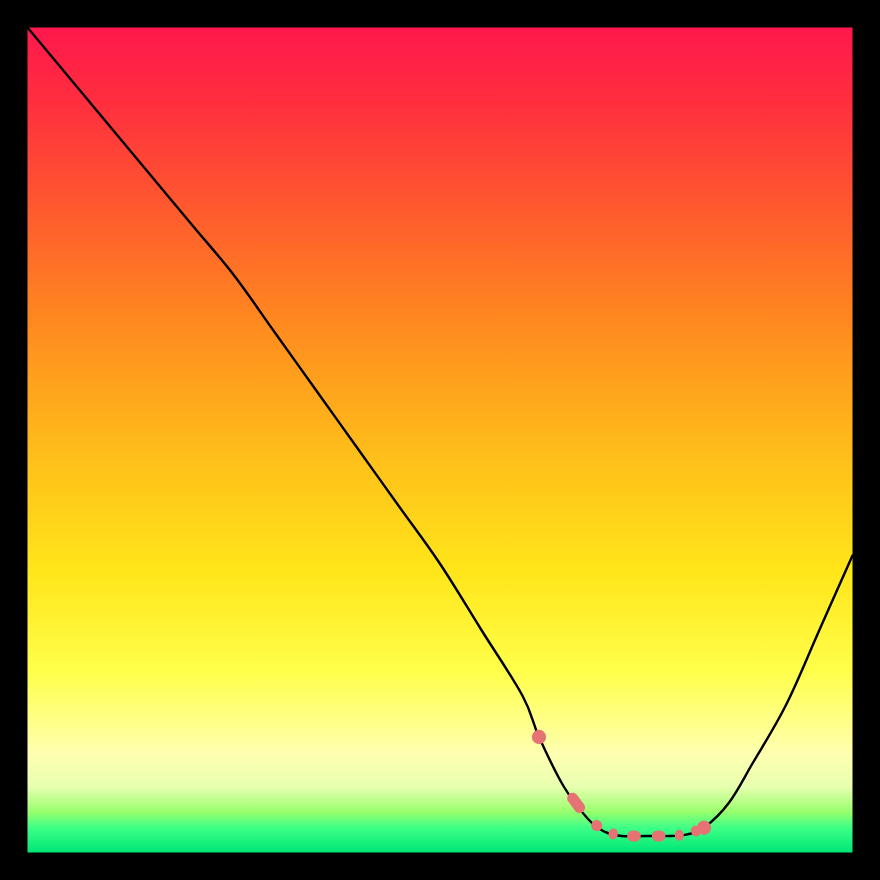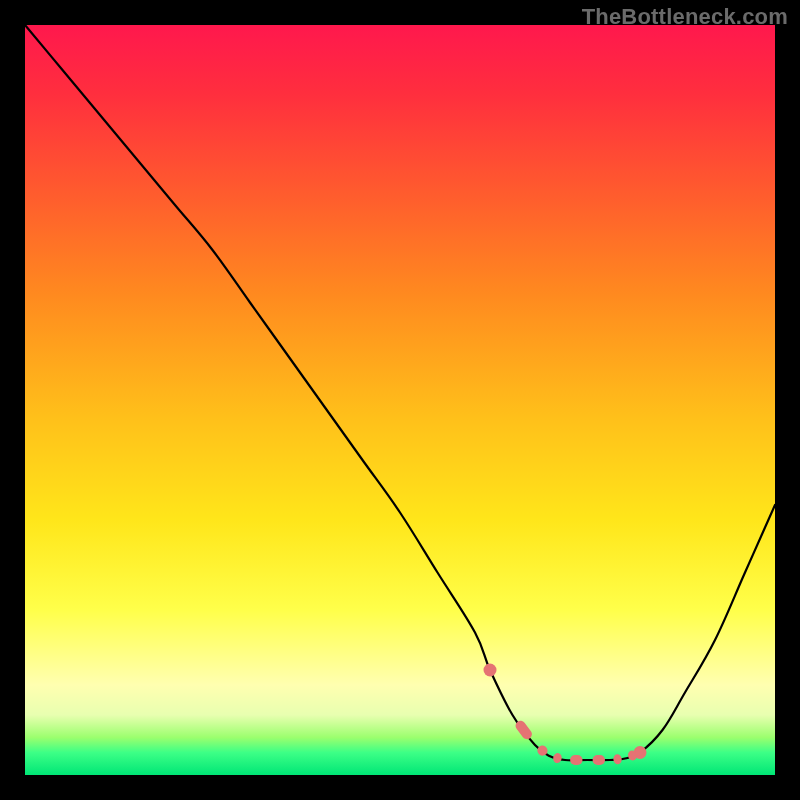--- a/index.html
+++ b/index.html
@@ -79,14 +79,13 @@
           <rect x="488.4" y="700.0" width="20.6" height="10" rx="5" fill="#e57373" transform="rotate(53.1 498.8 705.0)"></rect>
           <rect x="512.3" y="720.6" width="10.3" height="10" rx="5" fill="#e57373" transform="rotate(36.9 517.5 725.6)"></rect>
           <rect x="528.2" y="728.1" width="8.5" height="10" rx="5" fill="#e57373" transform="rotate(14.0 532.5 733.1)"></rect>
           <rect x="545.1" y="730.0" width="12.4" height="10" rx="5" fill="#e57373" transform="rotate(0.0 551.3 735.0)"></rect>
           <rect x="567.6" y="730.0" width="12.4" height="10" rx="5" fill="#e57373" transform="rotate(0.0 573.8 735.0)"></rect>
           <rect x="588.4" y="729.3" width="8.3" height="10" rx="5" fill="#e57373" transform="rotate(-5.7 592.5 734.3)"></rect>
           <rect x="603.1" y="725.5" width="8.9" height="10" rx="5" fill="#e57373" transform="rotate(-21.8 607.5 730.5)"></rect>
         </g>
     </svg>
   </div>
-  <div class="watermark">TheBottleneck.com</div>
 </div>
 
 </body></html>

